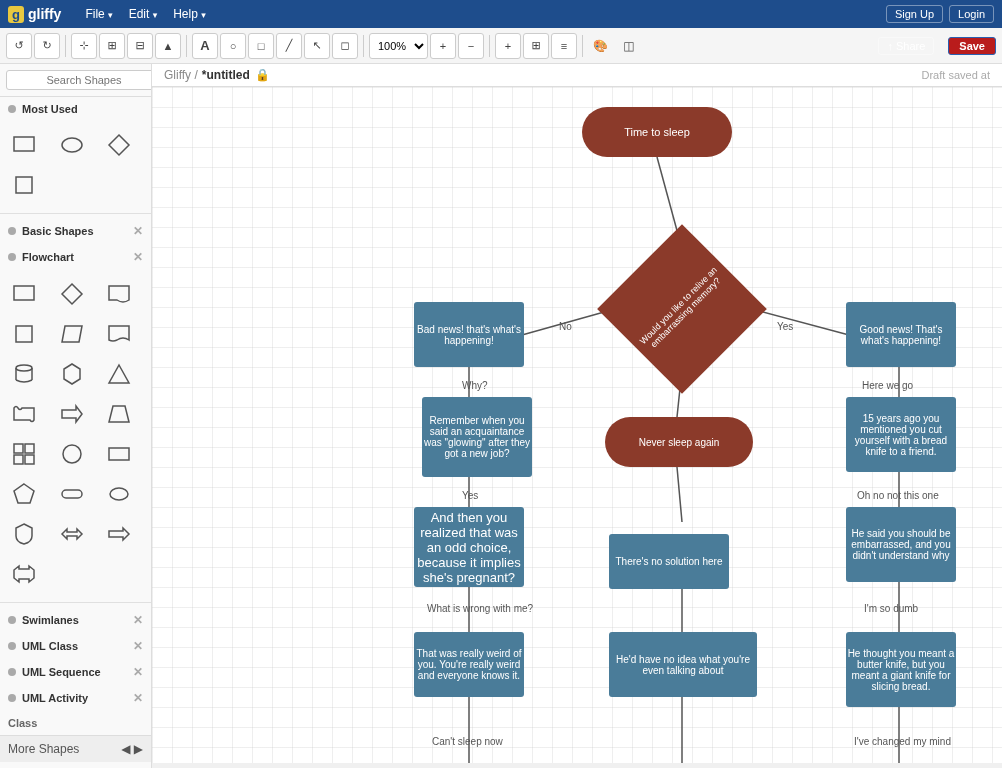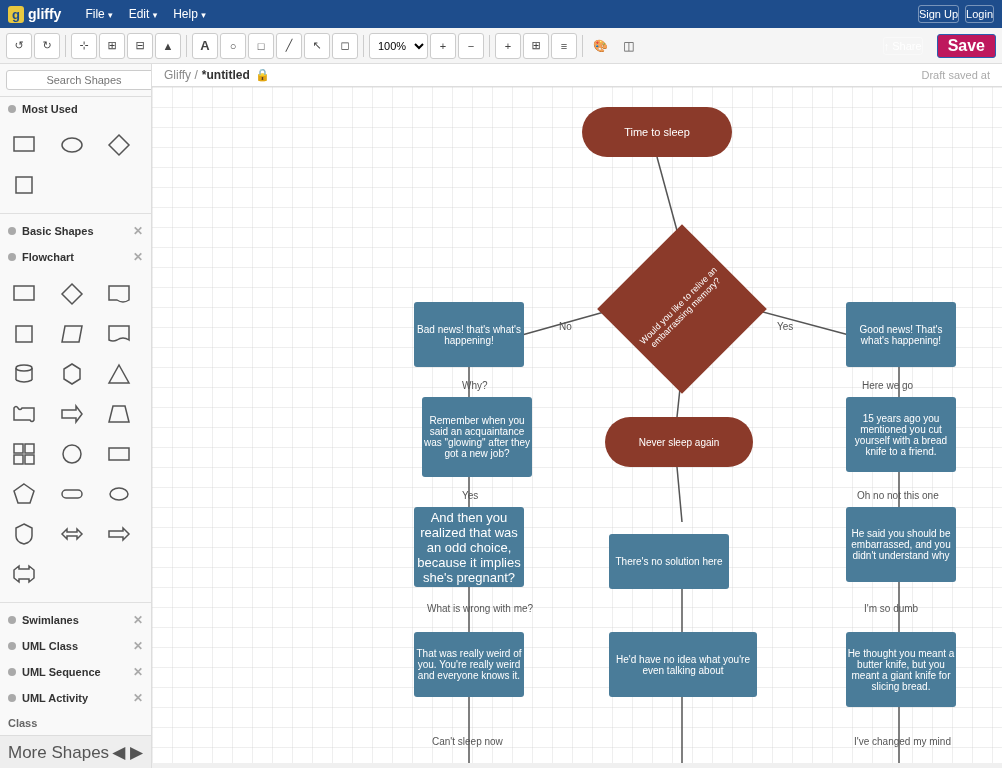--- a/index.html
+++ b/index.html
@@ -38,30 +38,30 @@
       cursor: pointer;
       border-radius: 3px;
     }
     .menu-item .arrow { font-size: 9px; }
     .menu-spacer { flex: 1; }
     .top-btn {
       background: transparent;
       border: 1px solid rgba(255,255,255,0.4);
       color: white;
       font-size: 11px;
-      padding: 2px 0;
+      padding: 2px 8px;
       border-radius: 3px;
       cursor: pointer;
       margin-left: 6px;
     }
     .top-btn-blue {
-      background: #be185d;
+      background: #b91c1c;
       border: 1px solid #2a5fb0;
       color: white;
-      font-size: 16px;
+      font-size: 11px;
       padding: 2px 10px;
       border-radius: 3px;
       cursor: pointer;
       margin-left: 12px;
       font-weight: bold;
     }
 
     
     #toolbar {
       background: #f5f5f5;
@@ -251,21 +251,21 @@
       border-top: 1px solid #e0e0e0;
       margin: 4px 0;
     }
     .more-shapes {
       display: flex;
       align-items: center;
       padding: 6px 8px;
       background: #eee;
       border-top: 1px solid #ddd;
       cursor: pointer;
-      font-size: 17px;
+      font-size: 12px;
       color: #555;
     }
     .more-shapes .arrows { margin-left: auto; }
   </style>
 </head>
 <body>
 
 <div id="menu-bar">
   <div id="logo">
     <span class="logo-g">g</span>

